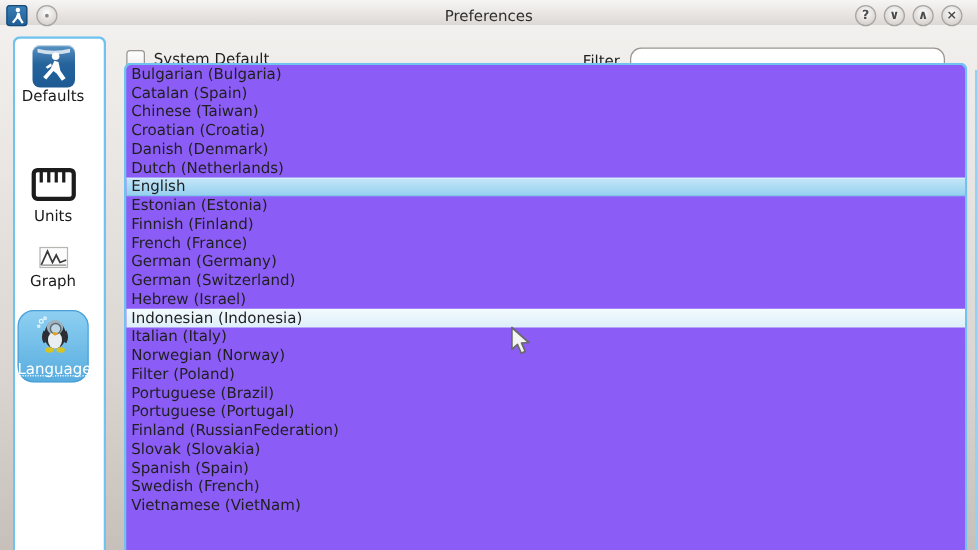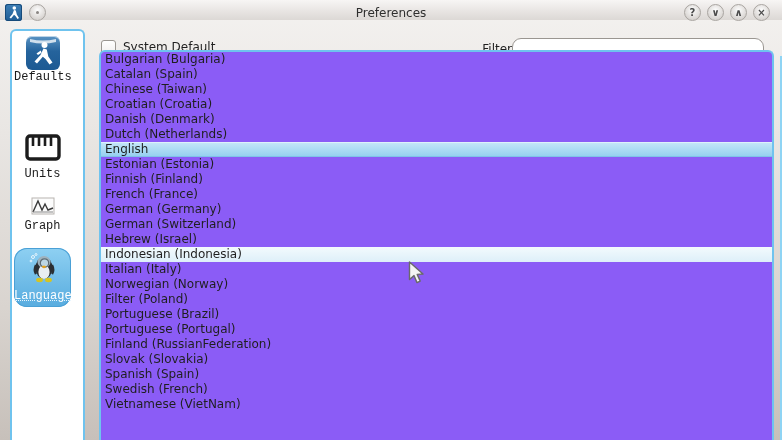--- a/index.html
+++ b/index.html
@@ -24,36 +24,36 @@
   .pin-btn::after { content:""; display:block; width:3px; height:3px; border-radius:50%;
     background:#8a8683; margin:6px auto 0; }
   .win-title { position:absolute; left:0; right:0; top:0; height:26px; line-height:26px;
     text-align:center; color:#2e2e2e; }
   .tb-right { position:absolute; right:12px; top:4px; display:flex; gap:6px; }
 
   
   .sidebar { position:absolute; left:10px; top:29px; width:75px; height:411px;
     background:#fff; border:2px solid #6fc3ee; border-bottom:none;
     border-radius:6px 6px 0 0; }
-  .side-item { position:absolute; left:2px; right:12px; text-align:center; cursor:default;font-family:Liberation Mono, monospace; }
+  .side-item { position:absolute; left:2px; right:12px; text-align:center; cursor:default; }
   .side-label { display:block; font-size:12px; color:#1a1a1a; }
   .icon-defaults { width:34px; height:34px; margin:0 auto; border-radius:6px;
     background:linear-gradient(#5a94c4 0%, #25639c 45%, #1d5a93 100%);
     box-shadow:0 1px 0 rgba(255,255,255,.6) inset; }
   .item-language { border-radius:13px; padding:3px 0 4px;
     background:linear-gradient(#8ed0f2,#58acdf);
     box-shadow:0 0 0 1px #4aa0d6 inset; }
   .item-language .side-label { color:#ffffff; text-decoration:underline dotted #e8f6ff; }
 
   
   .header-row { position:absolute; top:38px; left:99px; right:18px; height:24px; }
   .checkbox-wrap { position:absolute; left:2px; top:2px; display:flex; align-items:flex-start; gap:7px; }
   .checkbox { width:15px; height:15px; border-radius:3px; background:linear-gradient(#fff,#f0eeec);
     border:1px solid #9a9691; }
-  .filter-wrap { position:absolute; right:0; top:0; display:flex; align-items:center; }
+  .filter-wrap { position:absolute; right:8px; top:0; display:flex; align-items:center; gap:8px; }
   .filter-input { width:252px; height:21px; border-radius:9px; border:1px solid #9a9691;
     background:#fff; padding:0 8px; font:12px "DejaVu Sans",sans-serif; outline:none; }
 
   
   .list-panel { position:absolute; left:99px; top:50px; width:675px; bottom:0;
     background:#8b5cf6; border:2px solid #6fc3ee; border-bottom:none;
     border-radius:6px 6px 0 0; overflow:hidden; }
   .row { height:15px; line-height:15px; padding-left:4px; font-size:12px; color:#1f1f1f;
     white-space:nowrap; }
   .row.selected { background:linear-gradient(#c6e7f8,#93cfef);

